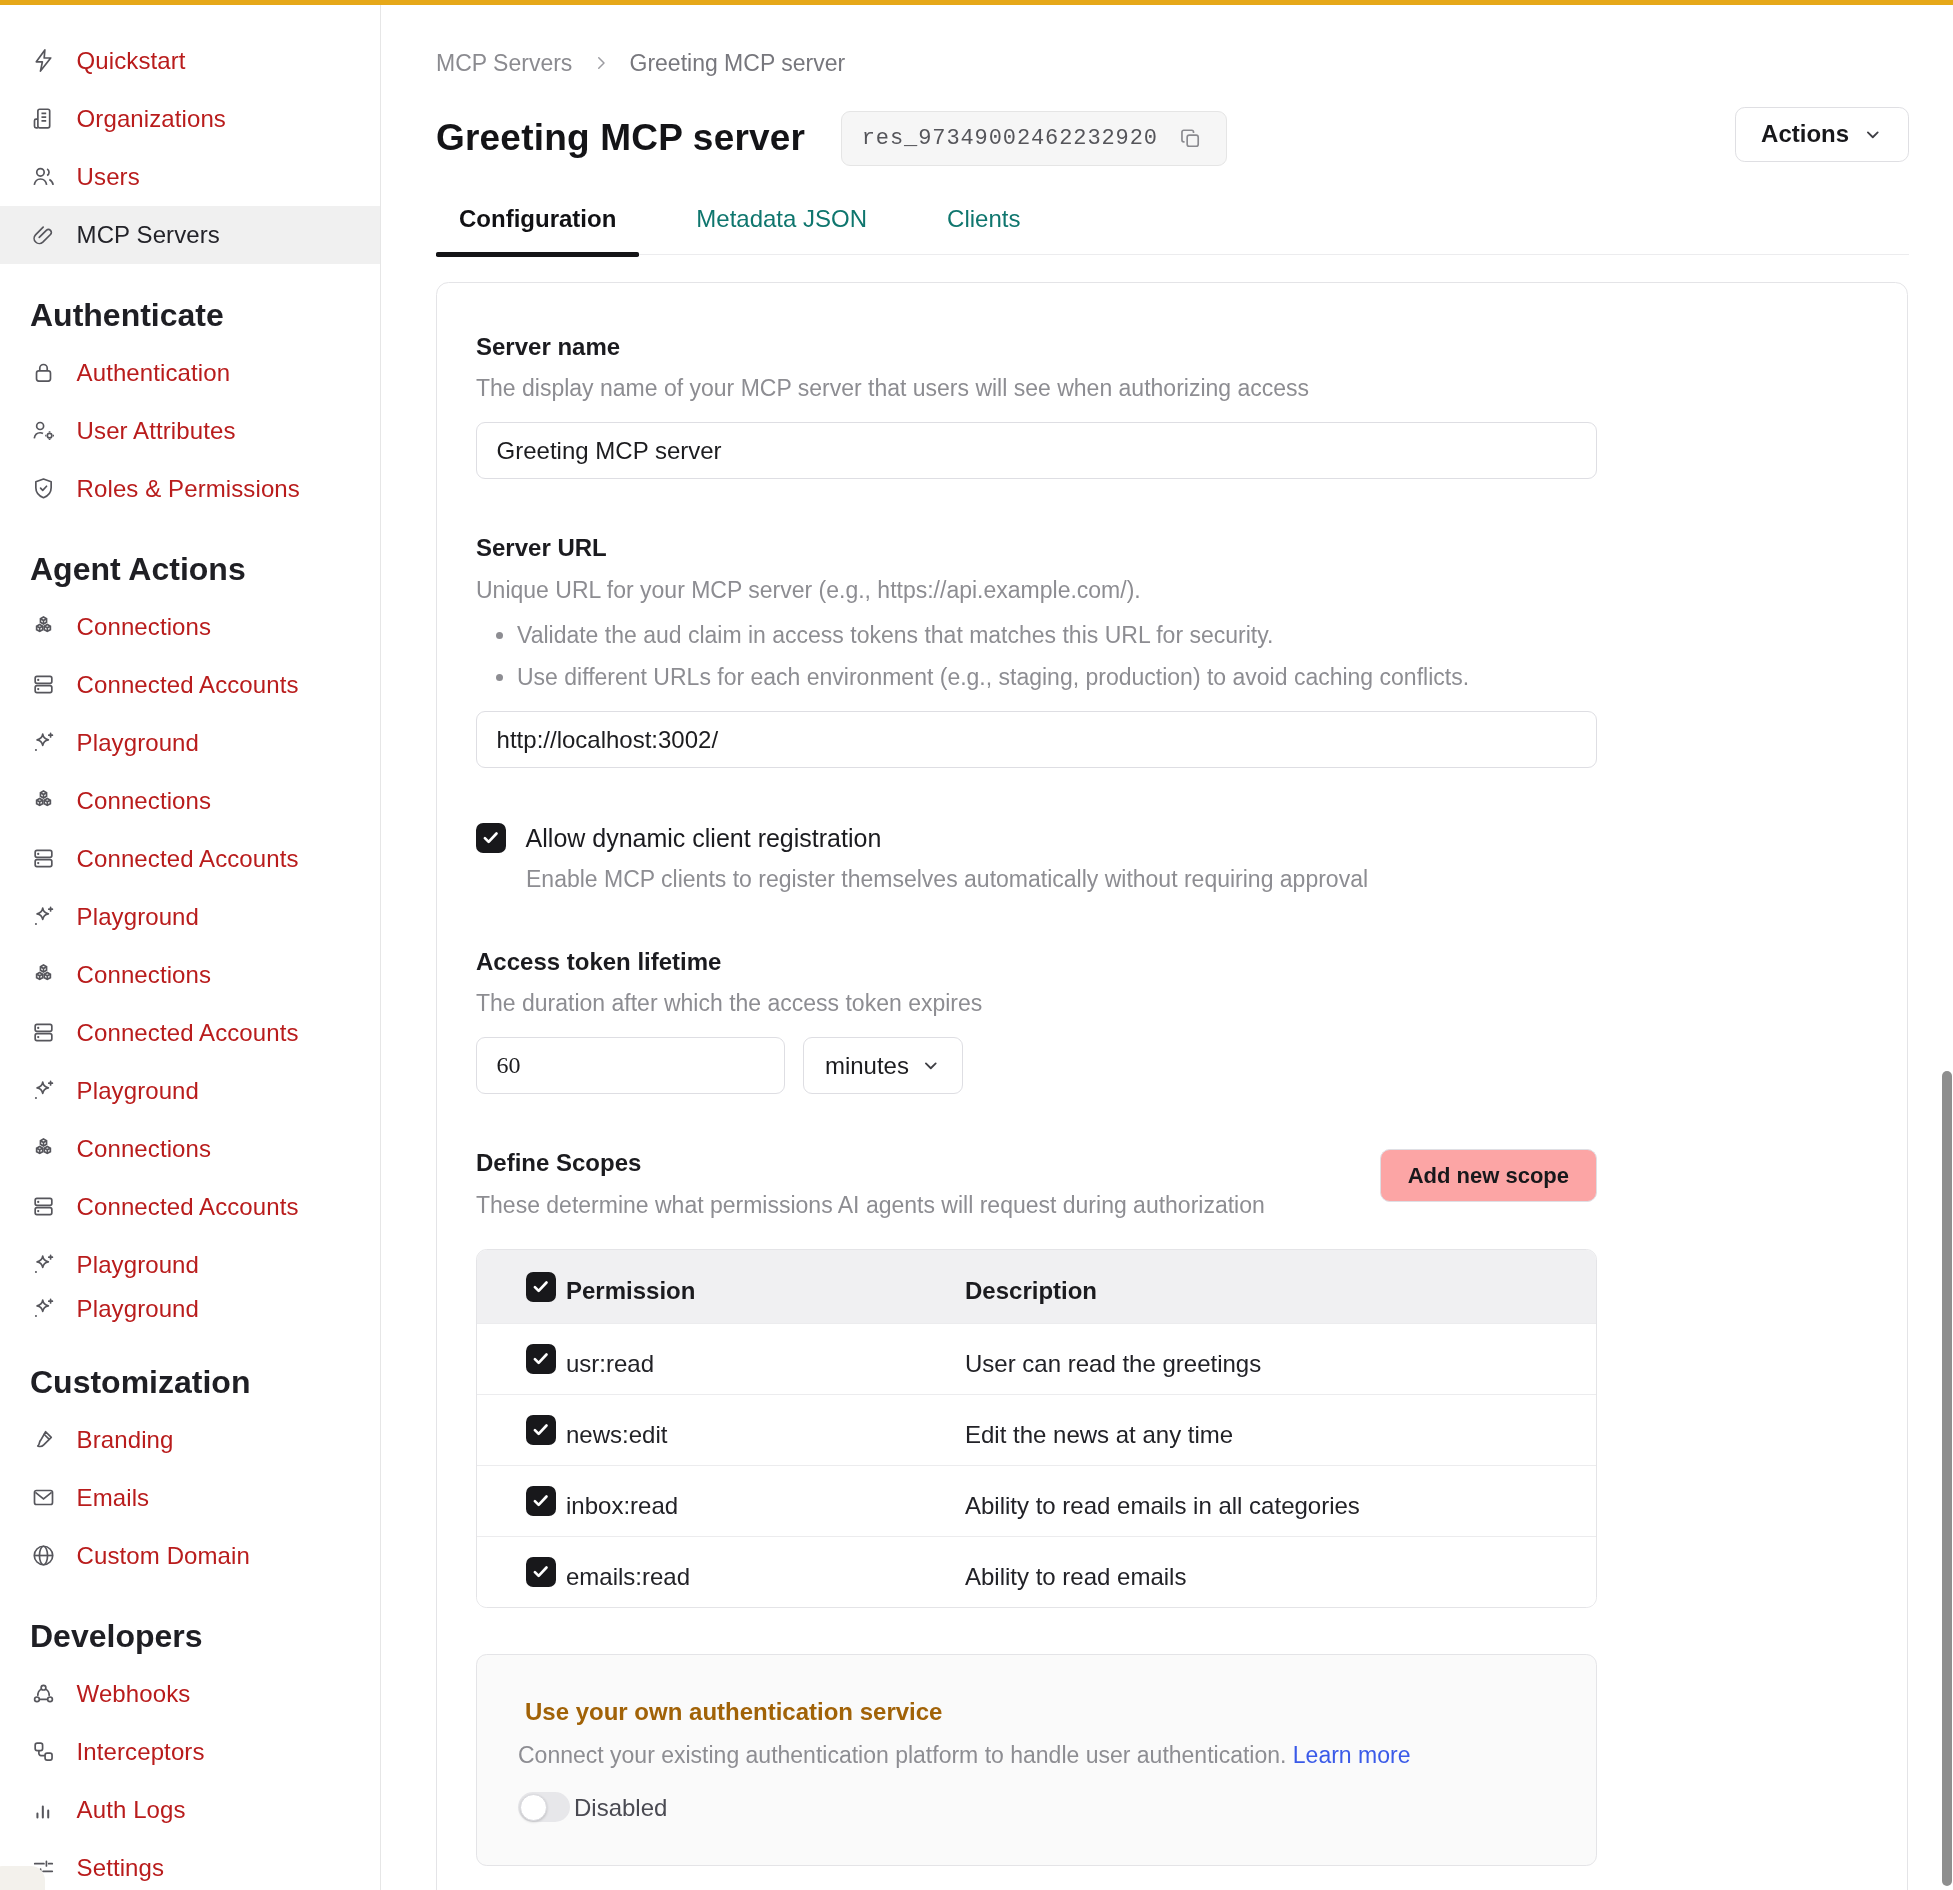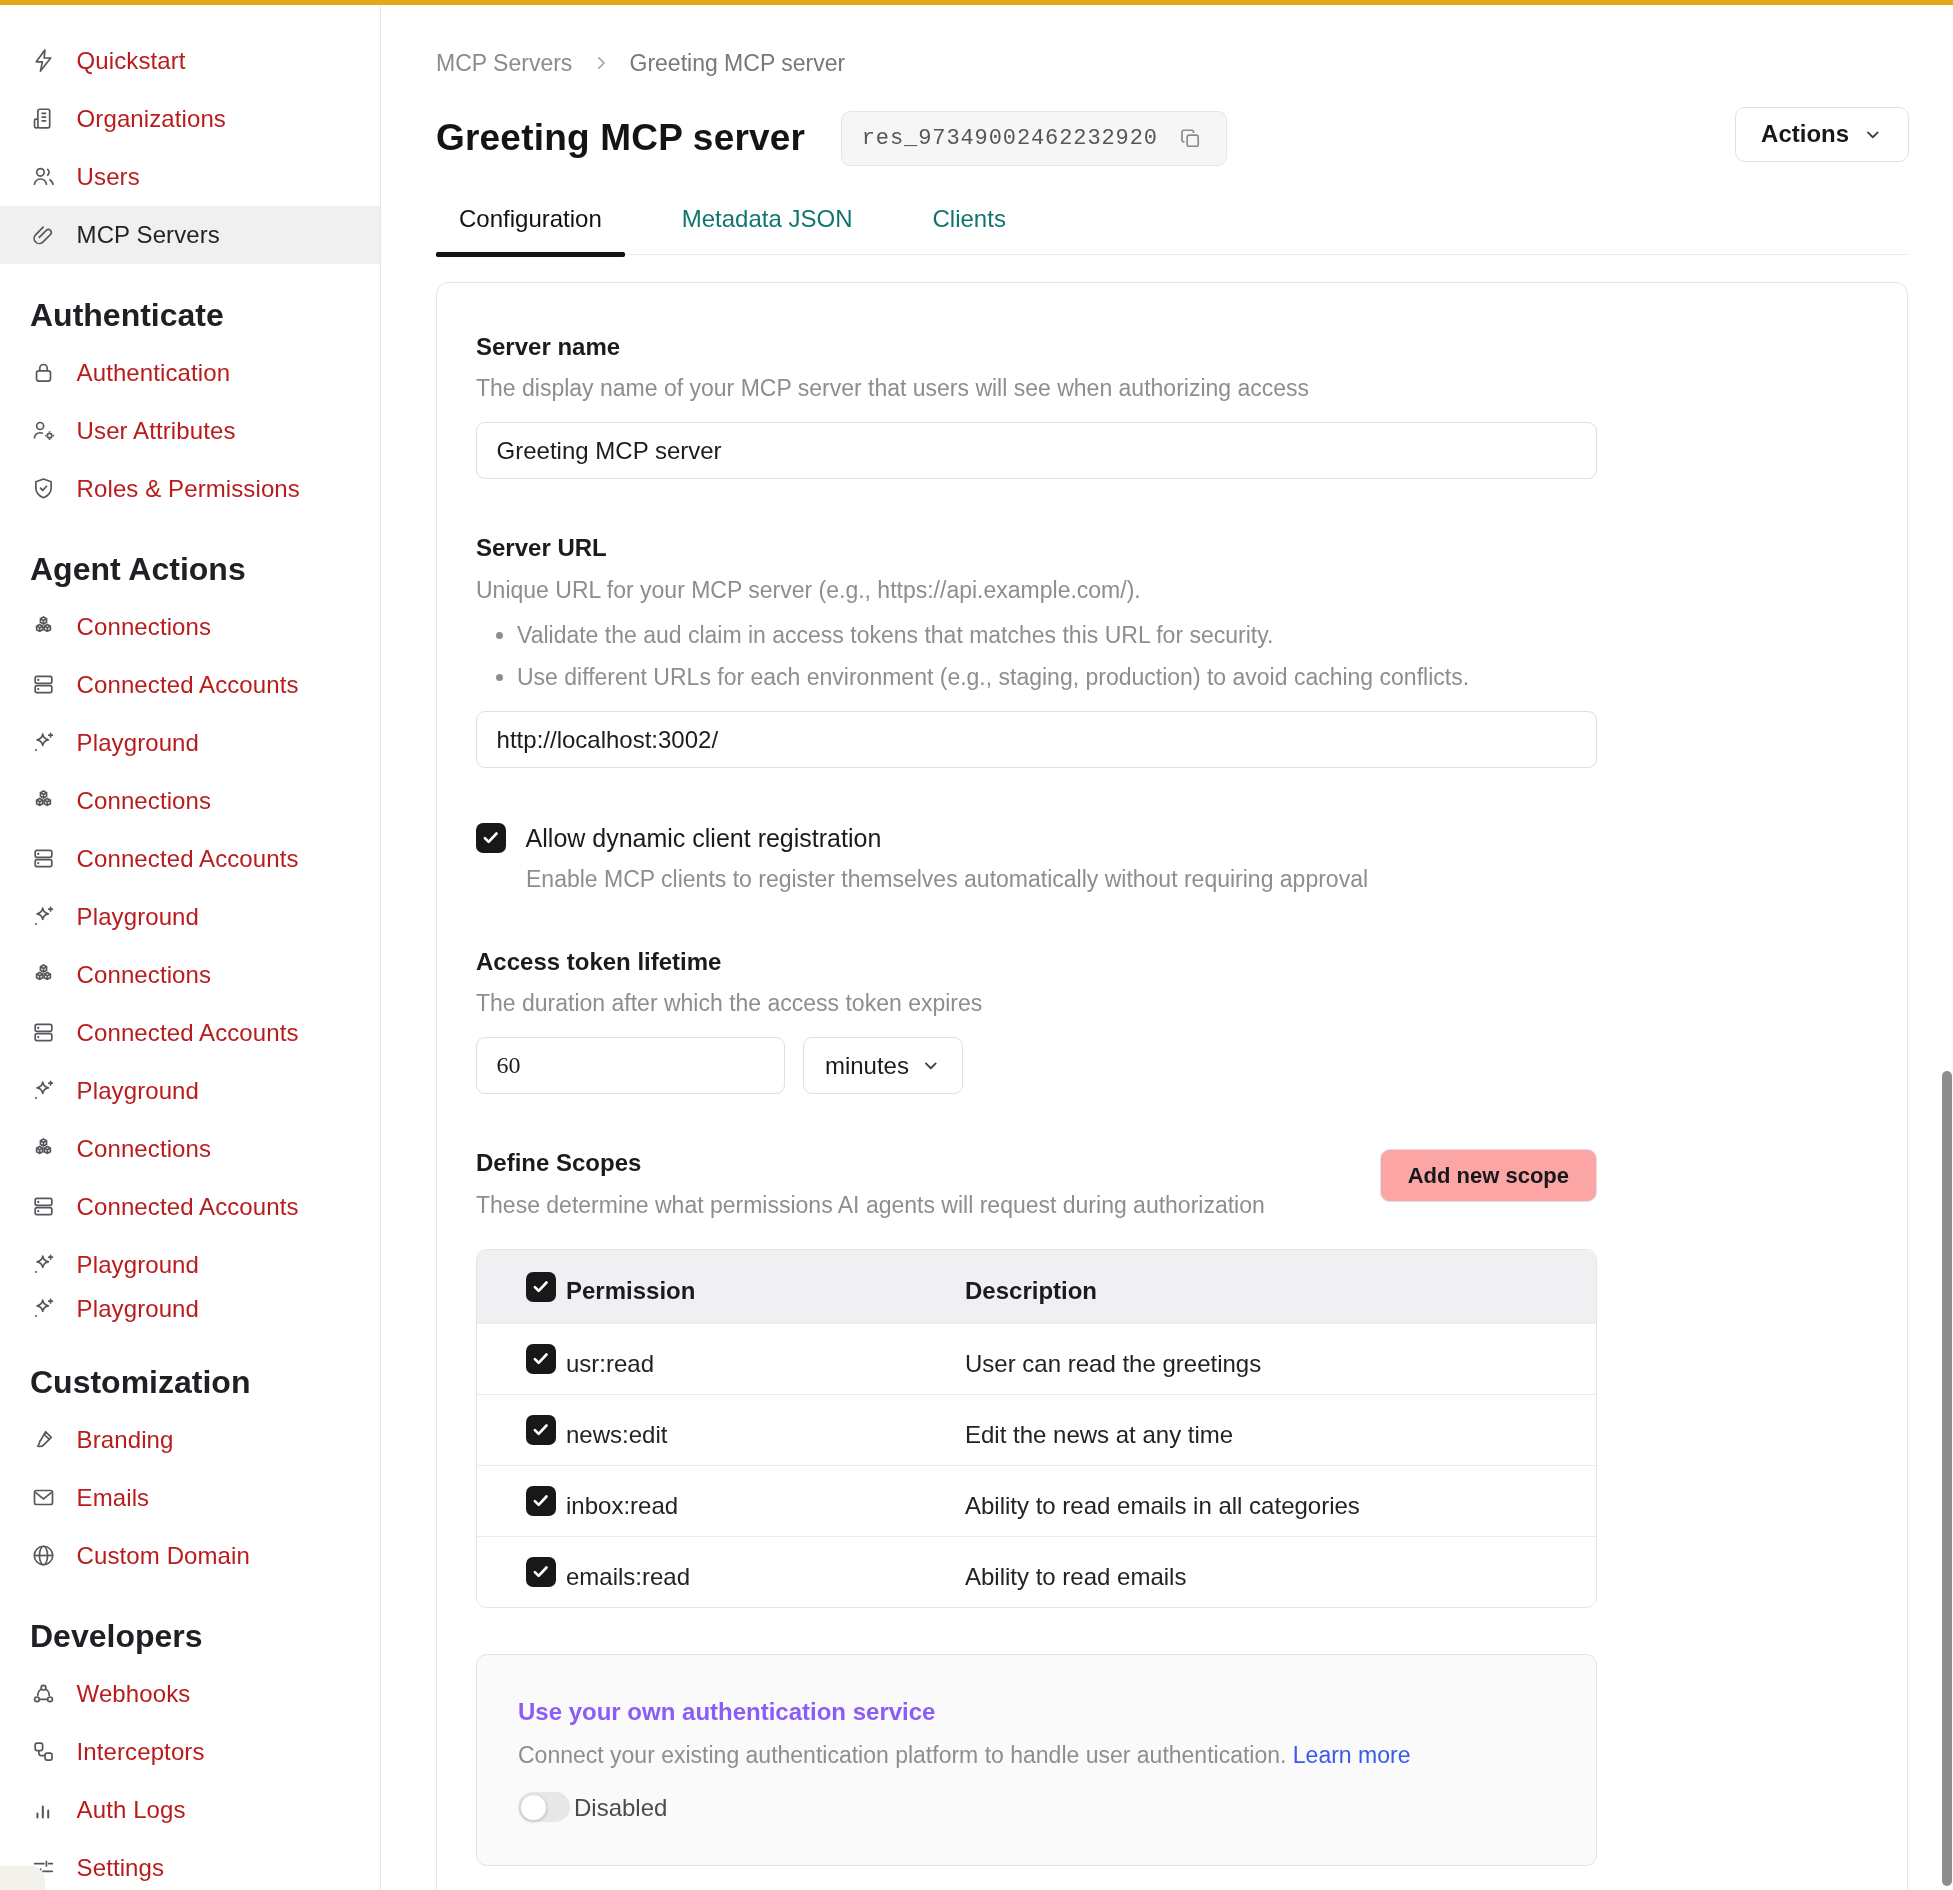--- a/index.html
+++ b/index.html
@@ -31,21 +31,21 @@
   .page-title { font-size:37px; font-weight:600; color:#141417; letter-spacing:0.2px; }
   .id-badge { margin-left:36px; display:flex; align-items:center; gap:18px; height:55px; padding:0 19.6px; background:#f6f6f6; border:1.3px solid #e5e5e5; border-radius:9px; }
   .id-badge code { font-family:"Liberation Mono", monospace; font-size:22px; color:#55555a; letter-spacing:0.9px; }
   .copy-btn { width:30px; height:30px; display:flex; align-items:center; justify-content:center; cursor:pointer; background:none; border:none; }
   .copy-btn svg { width:25px; height:25px; stroke:#8a8a8f; fill:none; stroke-width:1.6; }
   .actions-btn { position:absolute; right:0; top:-3.6px; display:flex; align-items:center; gap:14.3px; height:55px; padding:0 25px; background:#fff; border:1.3px solid #dfdfe3; border-radius:9.8px; font-family:inherit; font-size:24px; font-weight:700; color:#18181b; cursor:pointer; }
   .actions-btn svg { width:19.6px; height:19.6px; stroke:#3f3f45; fill:none; stroke-width:2.2; }
 
   .tabs { display:flex; gap:34px; margin-top:39px; border-bottom:1.8px solid #ececee; }
   .tab { position:relative; padding:0 23px 21.4px 23px; font-size:24px; font-weight:400; color:#0f766e; cursor:pointer; }
-  .tab.active { font-weight:400; color:#111114; }
+  .tab.active { font-weight:700; color:#111114; }
   .tab.active::after { content:""; position:absolute; left:0; right:0; bottom:-2.7px; height:4.5px; background:#141417; border-radius:1.8px; }
 
   
   .card { margin-top:27px; width:1472px; border:1.3px solid #e4e4e7; border-radius:12.5px; background:#fff; padding:50px 39px 53px 39px; }
   .col { width:1121px; }
   .field-label { font-size:24px; font-weight:700; color:#1b1b1f; }
   .field-desc { margin-top:12.5px; font-size:23px; color:#8d8d92; line-height:1.35; }
   .text-input { display:block; width:1121px; height:57px; border:1.3px solid #dedee3; border-radius:9px; padding:0 19.6px; font-family:inherit; font-size:24px; color:#1c1c1f; background:#fff; outline:none; }
   .mt-input { margin-top:18px; }
   .section { margin-top:55px; }
@@ -68,21 +68,21 @@
 
   .perm-table { margin-top:28.5px; width:1121px; border:1.3px solid #e4e4e7; border-radius:10.7px; overflow:hidden; }
   .pt-row { display:grid; grid-template-columns:40px 399px 1fr; align-items:center; padding:0 36px 0 49px; height:71px; background:#fff; border-top:1.3px solid #ececee; }
   .pt-row.head { height:73px; background:#f0f0f2; border-top:none; }
   .pt-cell { font-size:24px; color:#222227;margin-top:9px; }
   .pt-row.head .pt-cell { font-weight:700; color:#1b1b1f; }
   .pt-cb { width:30px; height:30px; border-radius:7.1px; background:#18181b; display:flex; align-items:center; justify-content:center; cursor:pointer; }
   .pt-cb svg { width:21.4px; height:21.4px; }
 
   .auth-panel { margin-top:46px; width:1121px; background:#fafafa; border:1.3px solid #e4e4e7; border-radius:10.7px; padding:43px 41px; }
-  .auth-title { font-size:24px; font-weight:700; color:#8b5cf6; }
+  .auth-title { font-size:24px; font-weight:700; color:#a16207;margin-left:7px; }
   .auth-desc { margin-top:16px; font-size:23px; color:#8d8d92; }
   .auth-link { color:#3a5ae8; cursor:pointer; }
   .toggle-row { display:flex; align-items:flex-end; gap:4px; margin-top:23px; }
   .toggle { width:52px; height:30px; border-radius:15px; background:#e7e7ea; position:relative; cursor:pointer; flex:0 0 52px; }
   .toggle .knob { position:absolute; left:1.8px; top:1.8px; width:27px; height:27px; border-radius:50%; background:#fff; border:0.9px solid #d9d9de; box-shadow:0 0.9px 2.7px rgba(0,0,0,.18); }
   .toggle-label { font-size:24px; color:#4a4a52; }
 
   .scroll-thumb { position:absolute; right:0.9px; top:1071px; width:9.8px; height:815px; background:#8e8e8e; border-radius:5.3px; }
 </style>
 </head>

